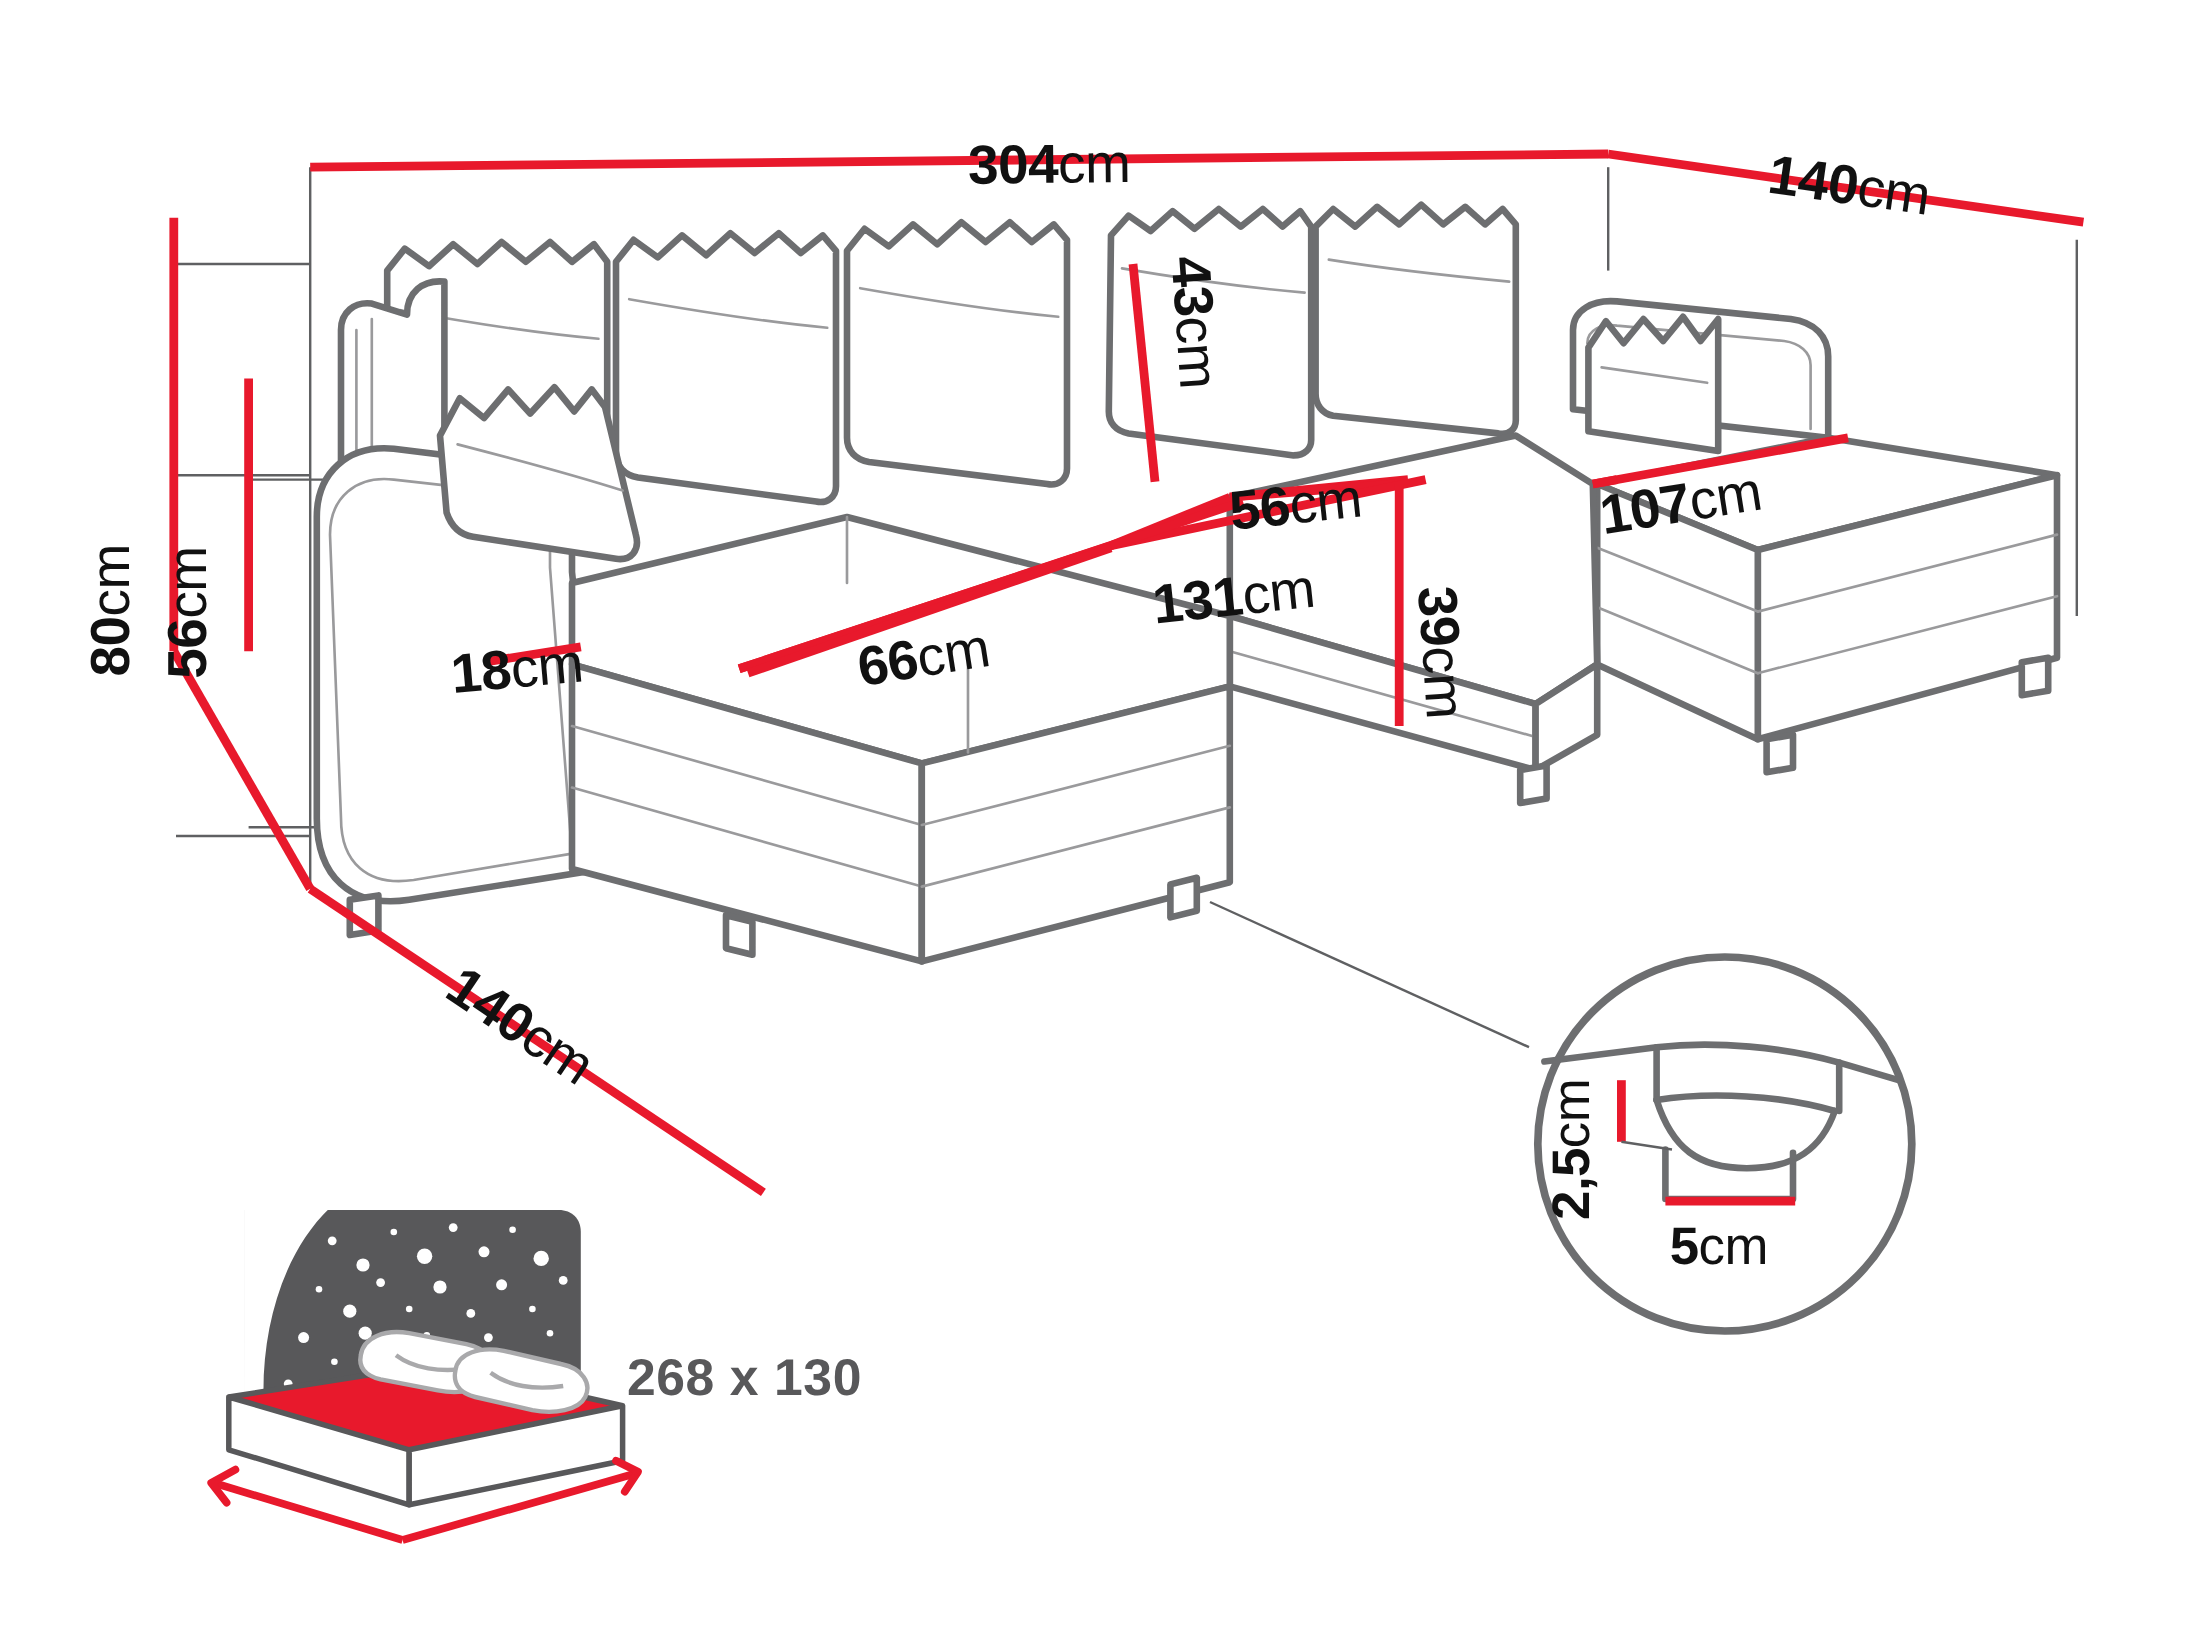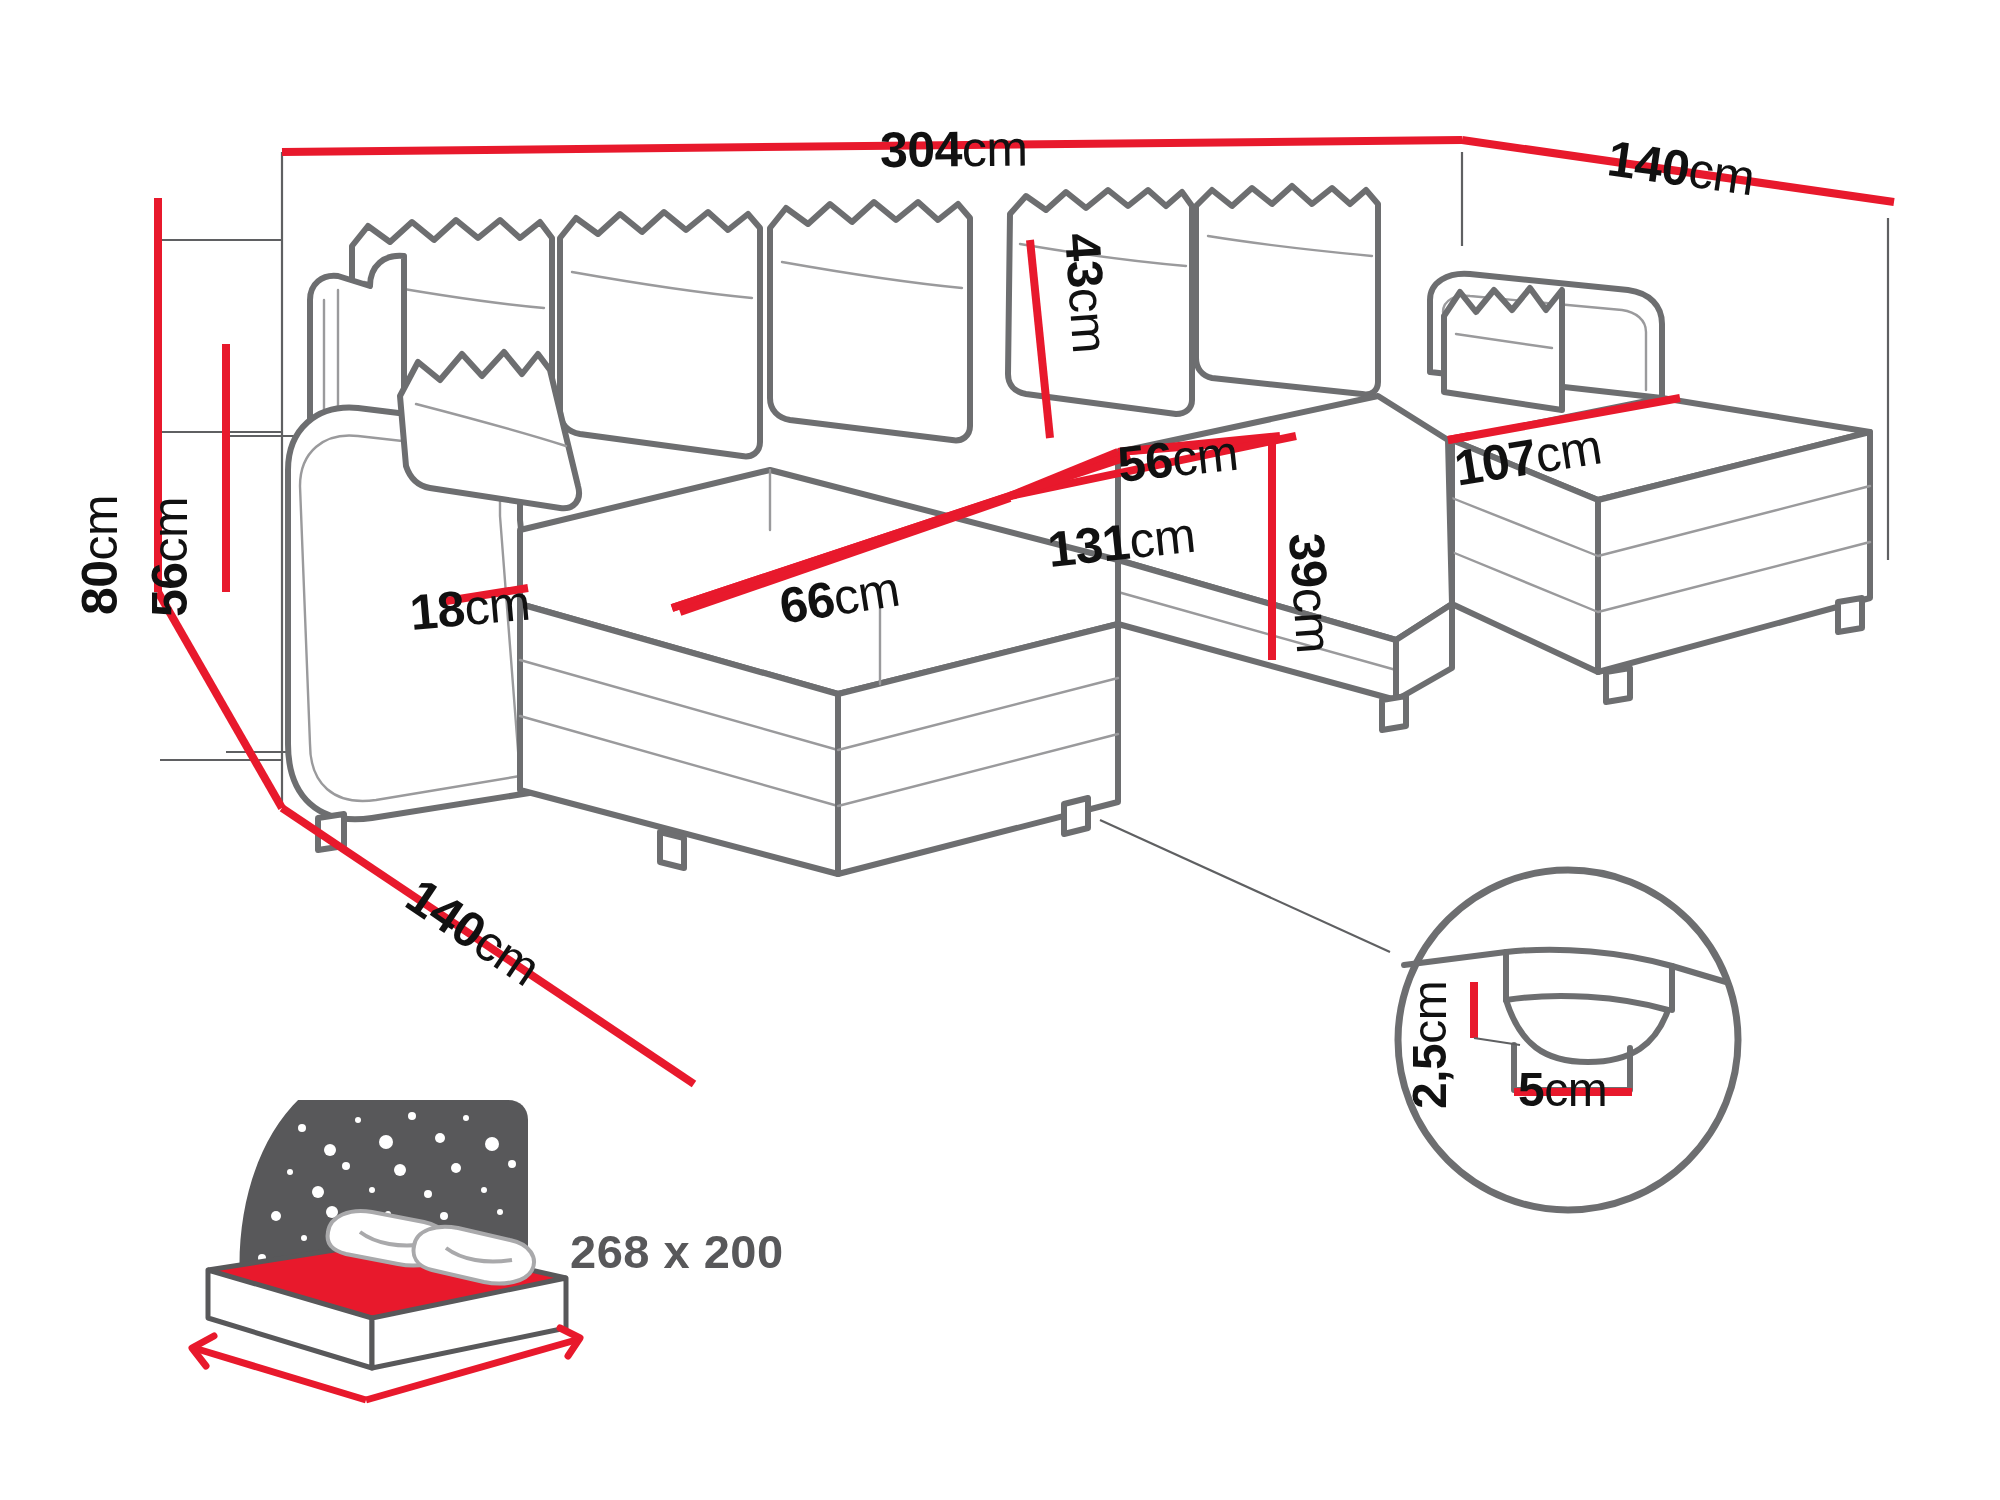--- a/index.html
+++ b/index.html
@@ -338,19 +338,19 @@
   </div>
 
   <div class="dimlabel" style="left:412px; top:866px; font-size:50px; transform:rotate(34deg);">
     <span class="num">140</span><span class="unit">cm</span>
   </div>
 
   <div class="dimlabel" style="left:1430px; top:1085px; font-size:48px; transform:rotate(-90deg);">
     <span class="num">2,5</span><span class="unit">cm</span>
   </div>
 
-  <div class="dimlabel" style="left:1518px; top:1066px; font-size:48px;">
+  <div class="dimlabel" style="left:1518px; top:1110px; font-size:48px;">
     <span class="num">5</span><span class="unit">cm</span>
   </div>
 
-  <div class="bedlabel" style="left:570px; top:1228px;">268 x 200</div>
+  <div class="bedlabel" style="left:570px; top:1228px;">268 x 130</div>
 
 </div>
 
 </body></html>

